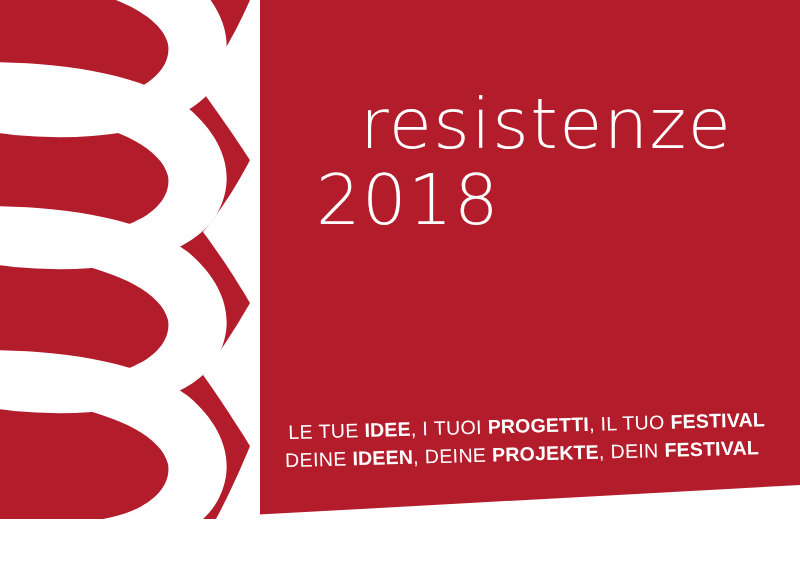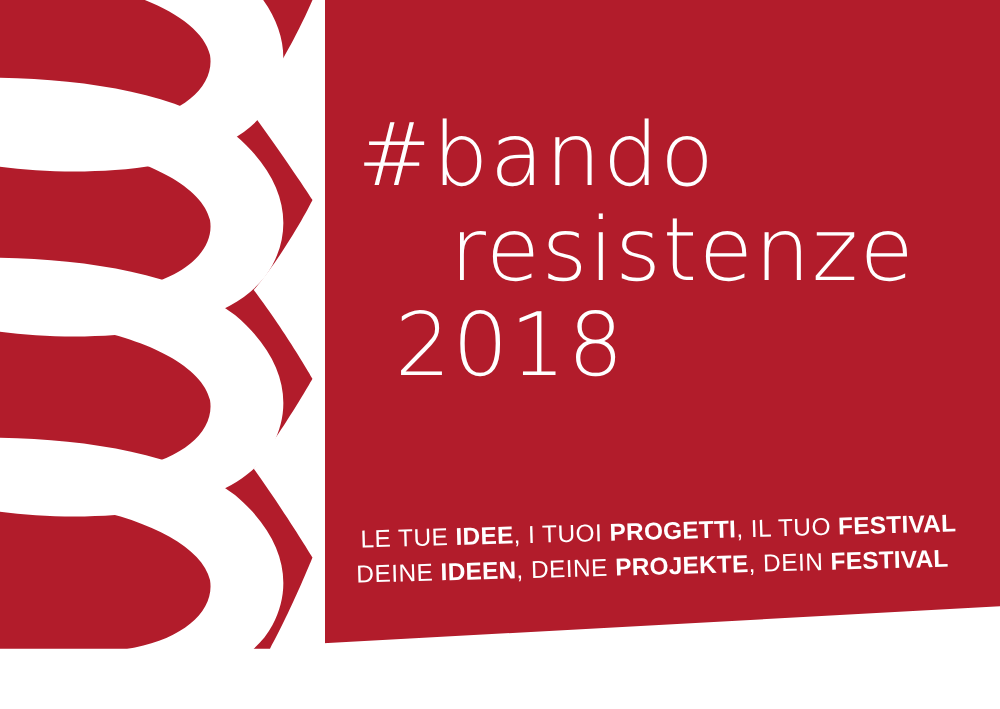--- a/index.html
+++ b/index.html
@@ -191,21 +191,20 @@
                C 244 124 222 158 200 192
                C 178 226 160 250 160 250
                L 122 250
                C 122 250 150 214 166 180
                C 178 154 180 128 170 104
                C 158 72 136 34 120 -20 Z" opacity="0"></path>
     </g>
   </svg>
 
   <div class="title-block">
-    <span class="title-line l1">#bando</span>
     <span class="title-line l2">resistenze</span>
     <span class="title-line l3">2018</span>
   </div>
 
   <div class="tagline-block">
     <span class="tagline-line t1"><span>LE TUE </span><span class="b">IDEE</span><span>, I TUOI </span><span class="b">PROGETTI</span><span>, IL TUO </span><span class="b">FESTIVAL</span></span>
     <span class="tagline-line t2"><span>DEINE </span><span class="b">IDEEN</span><span>, DEINE </span><span class="b">PROJEKTE</span><span>, DEIN </span><span class="b">FESTIVAL</span></span>
   </div>
 
 </div>

